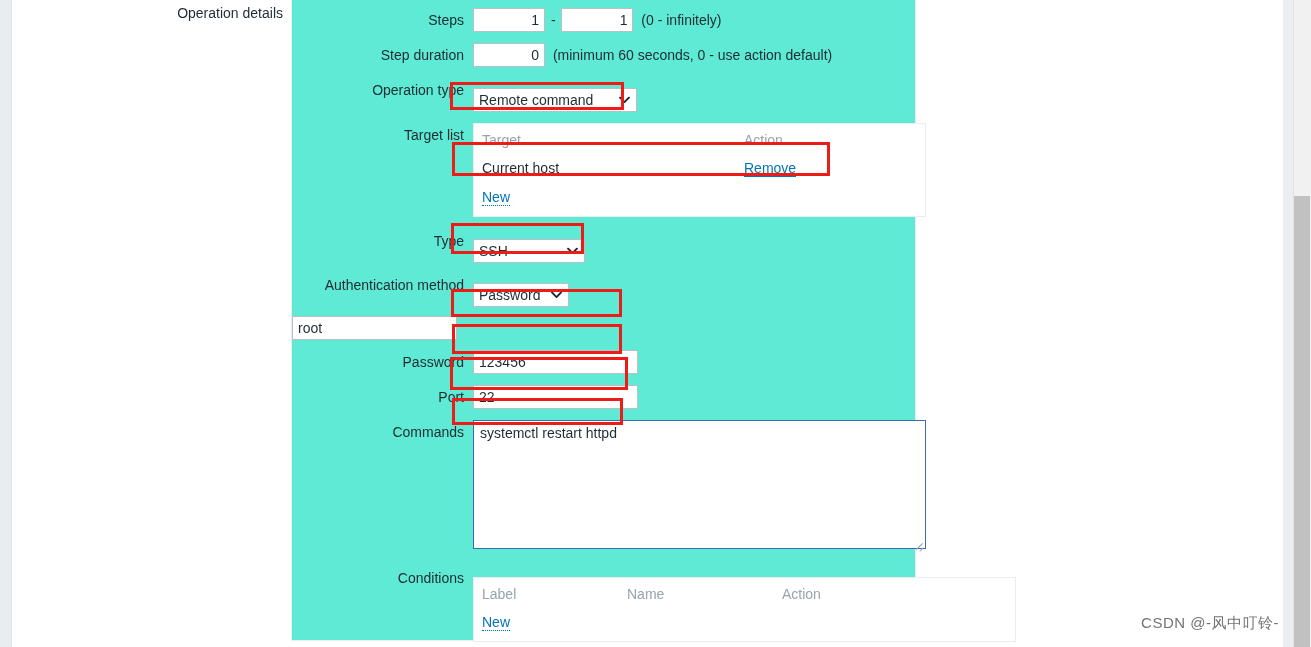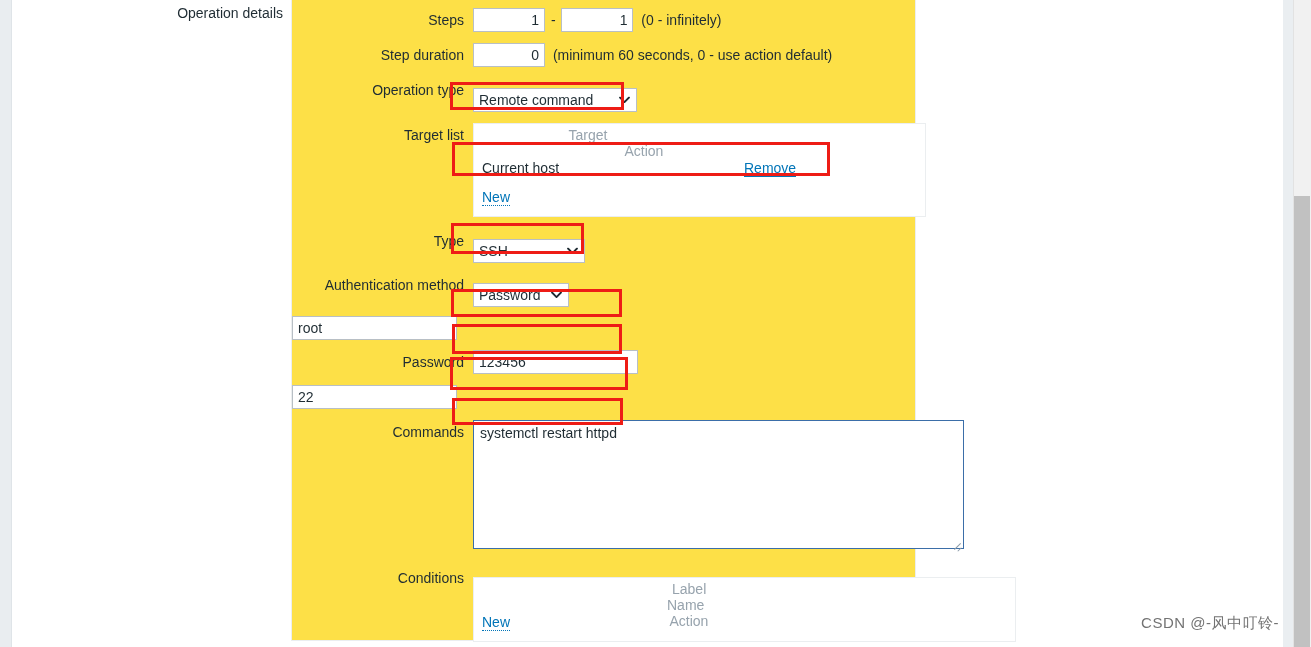--- a/index.html
+++ b/index.html
@@ -72,21 +72,21 @@
   }
   #form-panel {
     position: absolute;
     left: 279px;
     top: 0;
     width: 625px;
     height: 641px;
     border: 1px solid #ebeef0;
     border-top: none;
     box-sizing: border-box;
-    background: #fde047;
+    background: #5eead4;
   }
 
   .row {
     display: flex;
     align-items: flex-start;
     margin-bottom: 0;
   }
   .lbl {
     width: 181px;
     text-align: right;
@@ -166,21 +166,21 @@
   textarea.cmd {
     font-family: "Liberation Sans", sans-serif;
     font-size: 14px;
     color: #1f2c33;
     border: 1px solid #3b6ea8;
     background: #fff;
     box-sizing: border-box;
     padding: 4px 6px;
     outline: none;
     resize: none;
-    width: 491px;
+    width: 453px;
     height: 129px;
     line-height: 17px;
     overflow: hidden;
   }
   .ta-wrap { position: relative; display: inline-block; }
   .ta-grip {
     position: absolute;
     right: 2px; bottom: 2px;
     width: 10px; height: 10px;
     pointer-events: none;
@@ -201,21 +201,21 @@
     box-sizing: border-box;
     background: #fff;
     padding: 3px 0 4px 0;
   }
   .st-head, .st-row, .st-foot {
     display: flex;
     align-items: center;
     padding: 0 8px;
     box-sizing: border-box;
   }
-  .st-head { height: 26px; flex-direction: column; }
+  .st-head { height: 26px; }
   .st-row  { height: 29px; }
   .st-foot { height: 30px; }
   .st-head span {
     color: #97a3ad;
     font-size: 14px;
   }
   .st-row span.cell {
     color: #1f2c33;
     font-size: 14px;
   }
@@ -377,20 +377,21 @@
     </div>
 
     <div class="row" style="margin-top:10px;">
       <div class="lbl">Password</div>
       <div class="fld">
         <input class="txt wide" value="123456" style="">
       </div>
     </div>
 
     <div class="row" style="margin-top:11px;">
+      <div class="lbl">Port</div>
       <div class="fld">
         <input class="txt wide" value="22" style="">
       </div>
     </div>
 
     <div class="row" style="margin-top:11px;">
       <div class="lbl">Commands</div>
       <div class="fld">
         <span class="ta-wrap">
           <textarea class="cmd" style="">systemctl restart httpd</textarea>

